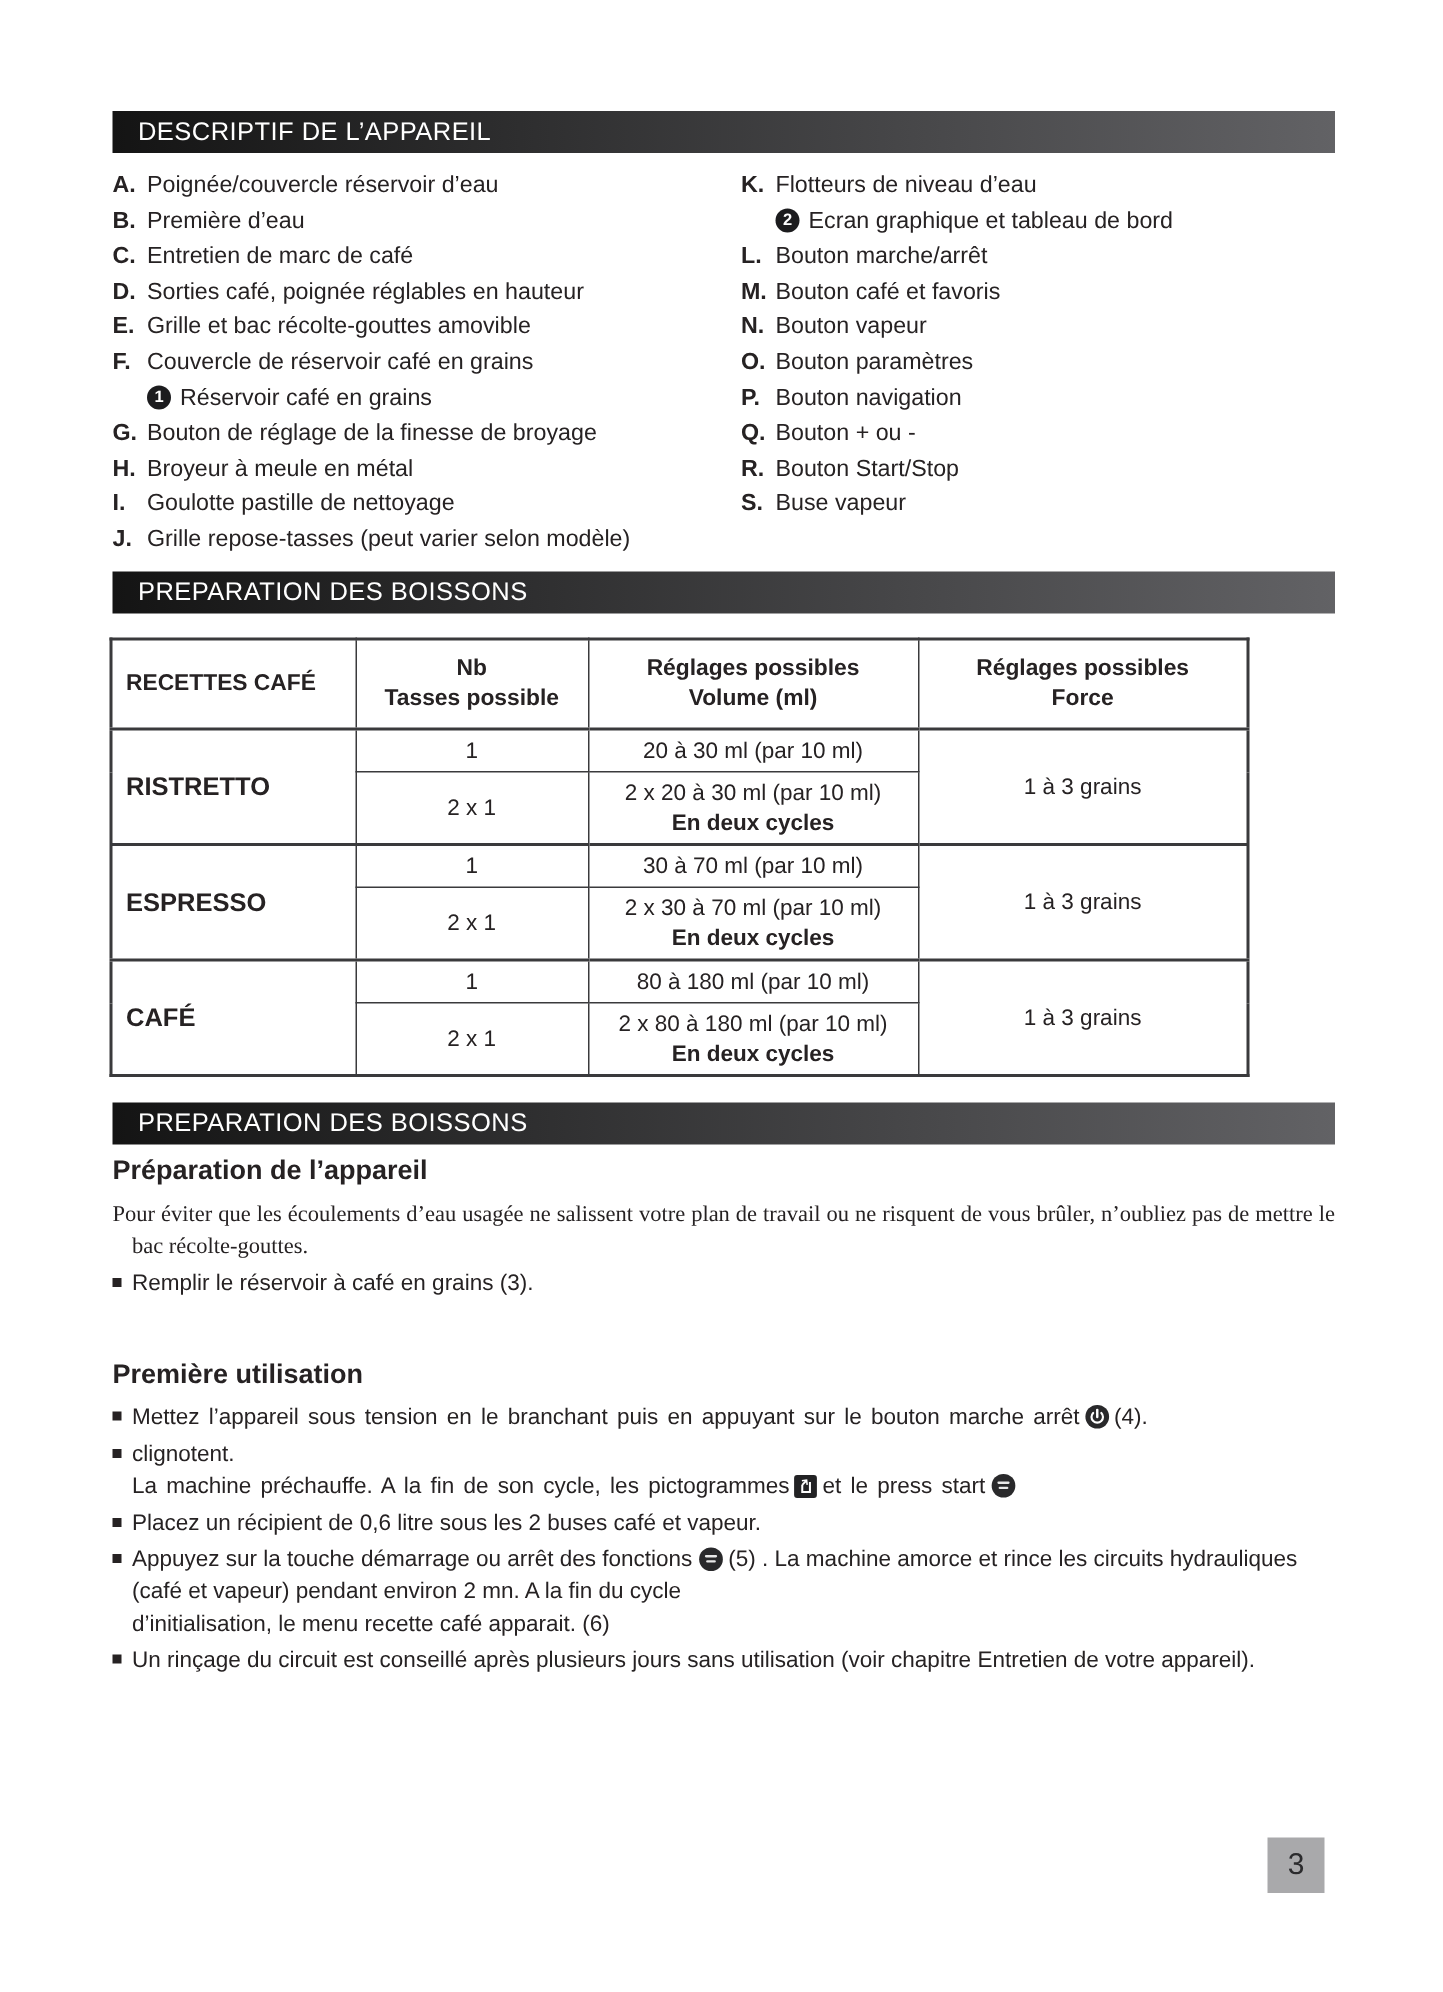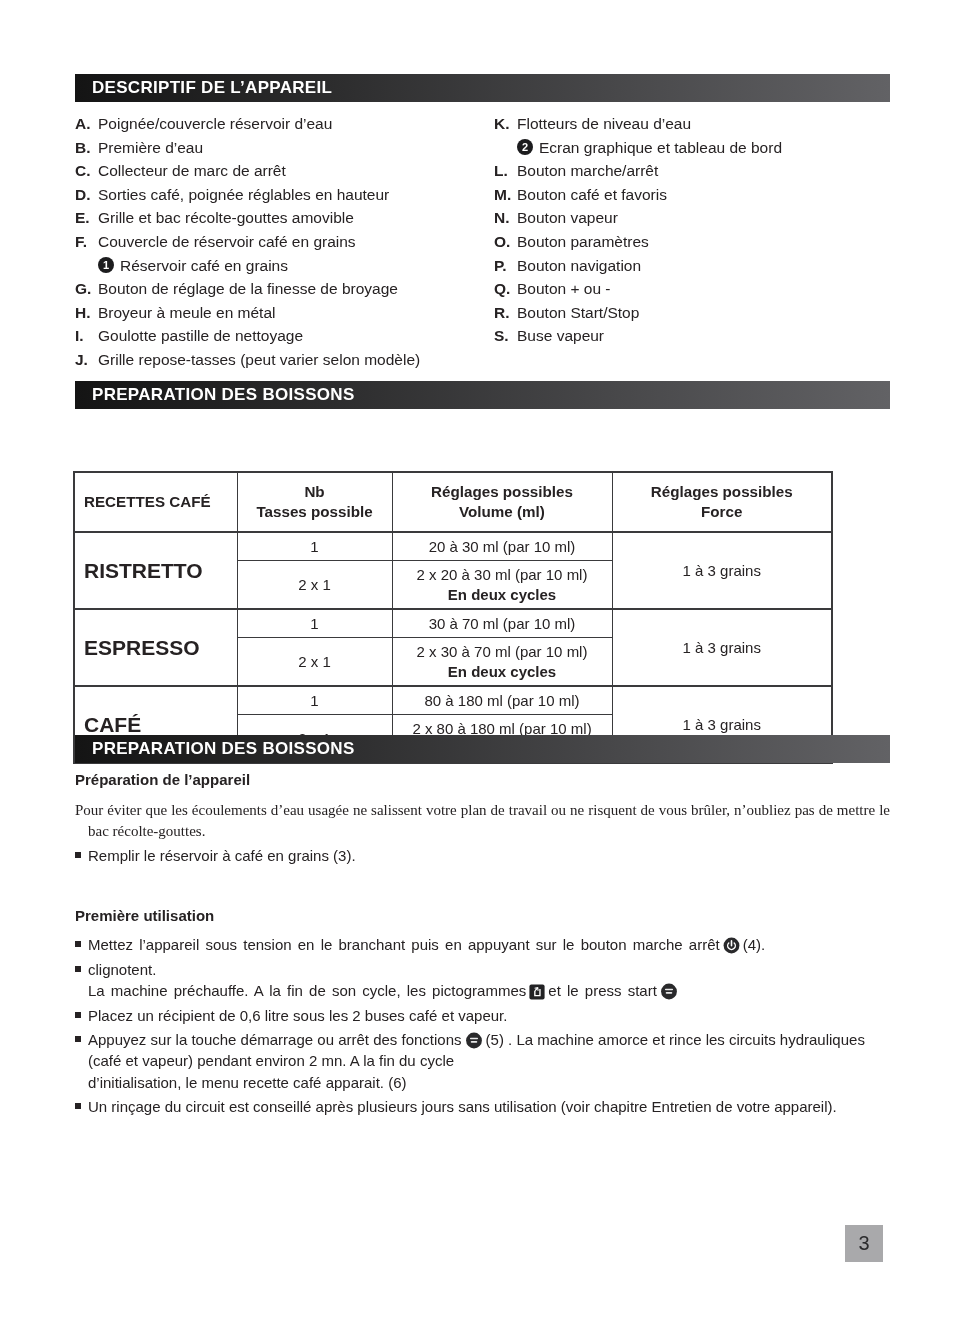--- a/index.html
+++ b/index.html
@@ -5,21 +5,21 @@
   html,body{margin:0;padding:0;}
   body{
     width:962px;height:1328px;position:relative;background:#ffffff;
     font-family:"Liberation Sans","DejaVu Sans",sans-serif;
     color:#262223;-webkit-font-smoothing:antialiased;overflow:hidden;
   }
   .bar{
     position:absolute;left:75px;width:815px;height:28px;
     background:linear-gradient(to right,#141414,#626265);
     color:#ffffff;font-size:17px;letter-spacing:.3px;
-    line-height:28px;padding-left:17px;box-sizing:border-box;white-space:nowrap;font-weight:bold;
+    line-height:28px;padding-left:17px;box-sizing:border-box;white-space:nowrap;
   }
   #bar-descriptif{top:74px;}
   #bar-boissons{top:381px;}
   #bar-preparation{top:735px;}
 
   
   #parts-list{position:absolute;left:75px;top:112px;width:815px;font-size:15.5px;}
   .plcol{position:absolute;top:0;}
   .plcol.left{left:0;width:415px;}
   .plcol.right{left:419px;width:396px;}
@@ -27,37 +27,37 @@
   .li .letter{flex:none;width:23px;font-weight:700;}
   .li .txt{flex:1;}
   .li.sub{margin-left:23px;line-height:23.6px;align-items:center;}
   .circnum{
     flex:none;display:inline-block;width:16px;height:16px;border-radius:50%;
     background:#1c1c1e;color:#fff;font-size:11px;font-weight:700;
     text-align:center;line-height:16px;margin-right:6px;
   }
 
   
-  #recipes-table{position:absolute;left:73px;top:425px;border-collapse:collapse;table-layout:fixed;margin-top:46px;}
+  #recipes-table{position:absolute;left:73px;top:425px;border-collapse:collapse;table-layout:fixed;}
   #recipes-table col.c1{width:163px;} #recipes-table col.c2{width:155px;}
   #recipes-table col.c3{width:220px;} #recipes-table col.c4{width:220px;}
   #recipes-table,#recipes-table th,#recipes-table td{border:1px solid #3a3a3c;}
   #recipes-table{border:2px solid #3a3a3c;}
   #recipes-table thead th{border-bottom:2px solid #3a3a3c;height:56px;font-size:15.2px;line-height:1.3;}
   #recipes-table th.h1{text-align:left;padding-left:9px;}
   #recipes-table td{font-size:15px;text-align:center;vertical-align:middle;padding:0 4px;}
   #recipes-table tr.r1 td{height:27px;}
   #recipes-table tr.r2 td{height:47px;line-height:20px;}
   #recipes-table tbody tr.r1 td{border-top:2px solid #3a3a3c;}
-  #recipes-table .name-cell{font-weight:700;font-size:21px;text-align:left;padding-left:9px;}
+  #recipes-table .name-cell{font-weight:700;font-size:17px;text-align:left;padding-left:9px;}
   #recipes-table .bold-line{font-weight:700;}
 
   
   #prep-text{position:absolute;left:75px;top:769px;width:815px;font-size:15px;}
-  .subhead{font-weight:700;font-size:15px;line-height:22px;}
+  .subhead{font-weight:700;font-size:18px;line-height:22px;}
   .para{margin-top:9px;line-height:21px;text-align:justify;padding-left:13px;text-indent:-13px;font-family:Liberation Serif, serif;}
   .bullet{position:relative;padding-left:13px;line-height:21px;margin-top:3px;}
   .bullet::before{
     content:"";position:absolute;left:0;top:7px;width:6px;height:6px;background:#262223;
   }
   .pb-line{line-height:21.5px;white-space:nowrap;}
   .sp{word-spacing:2px;}
   #premiere-head{margin-top:39px;}
   .icon{display:inline-block;margin:0 3px;}
   .icon svg{vertical-align:-4px;}
@@ -80,21 +80,21 @@
     <div class="li">
         <span class="letter">A.</span>
         <span class="txt">Poignée/couvercle réservoir d’eau</span>
       </div>
     <div class="li">
         <span class="letter">B.</span>
         <span class="txt">Première d’eau</span>
       </div>
     <div class="li">
         <span class="letter">C.</span>
-        <span class="txt">Collecteur de marc de arrêt</span>
+        <span class="txt">Entretien de marc de café</span>
       </div>
     <div class="li">
         <span class="letter">D.</span>
         <span class="txt">Sorties café, poignée réglables en hauteur</span>
       </div>
     <div class="li">
         <span class="letter">E.</span>
         <span class="txt">Grille et bac récolte-gouttes amovible</span>
       </div>
     <div class="li">

